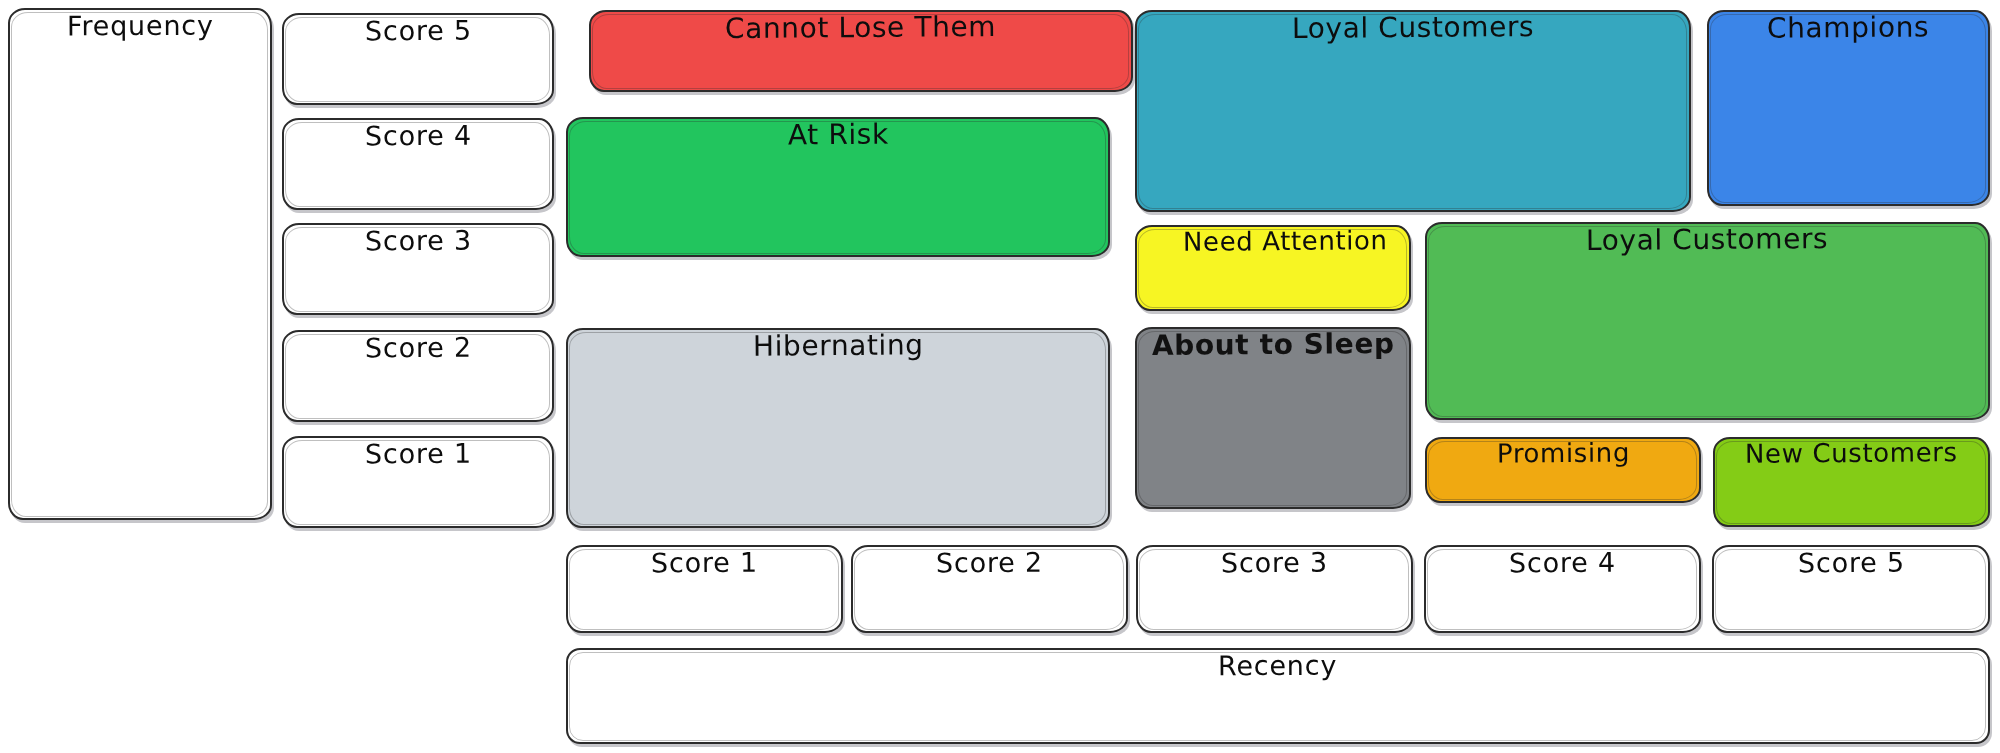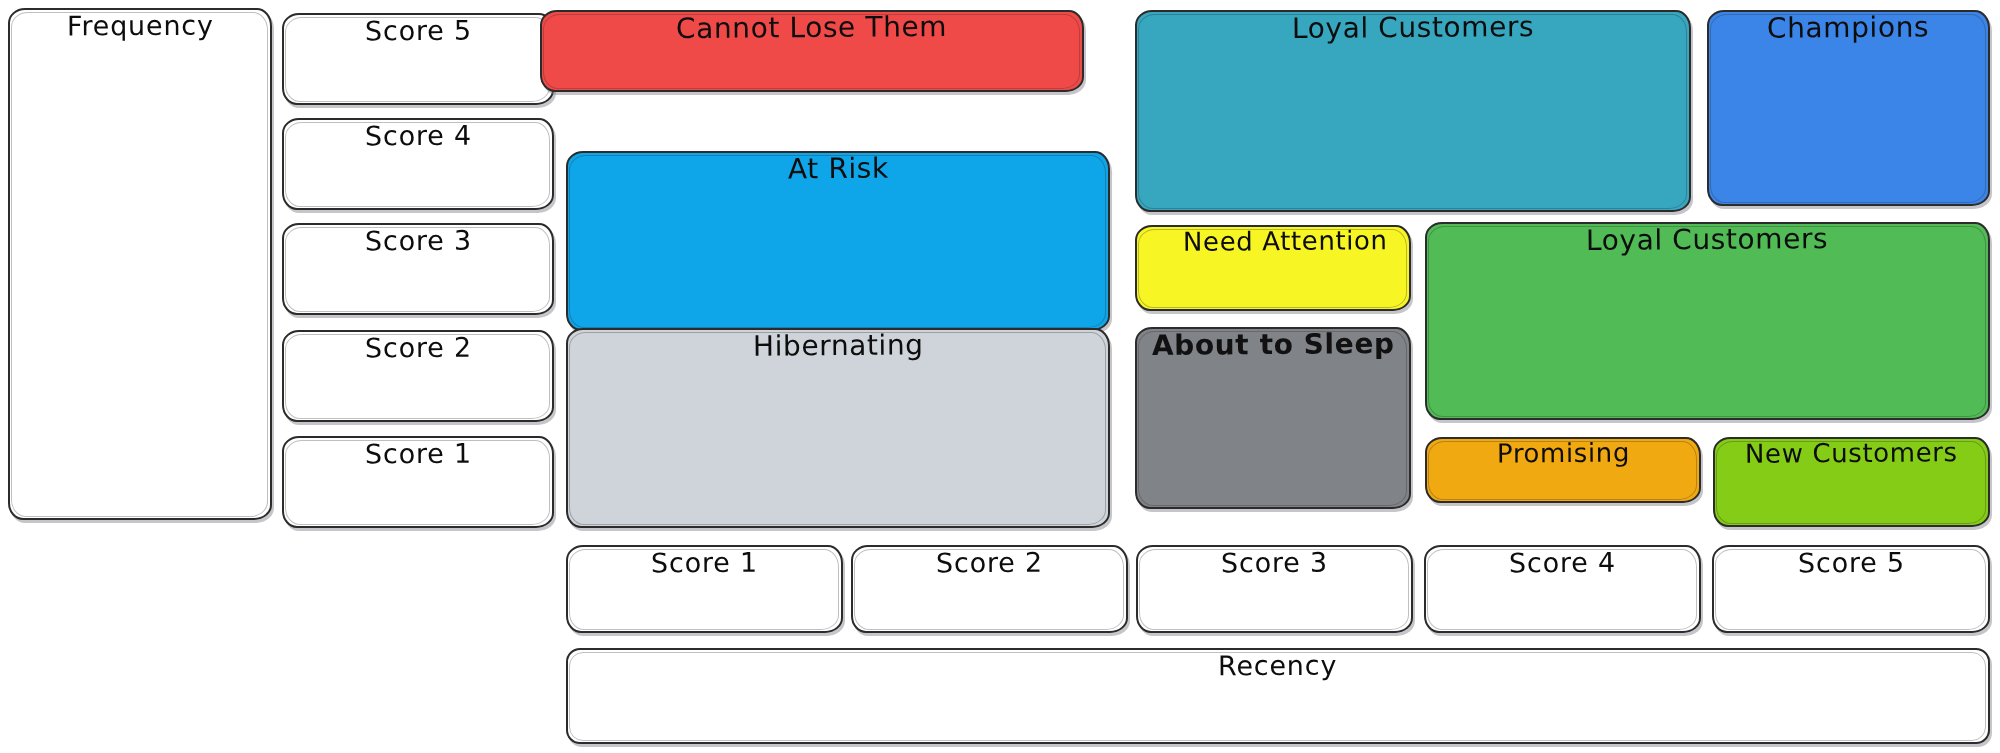--- a/index.html
+++ b/index.html
@@ -101,25 +101,25 @@
   <div class="box score-box" style="left:282px; top:223px; width:272px; height:92px;">
     <span class="lbl">Score 3</span>
   </div>
   <div class="box score-box" style="left:282px; top:330px; width:272px; height:92px;">
     <span class="lbl">Score 2</span>
   </div>
   <div class="box score-box" style="left:282px; top:436px; width:272px; height:92px;">
     <span class="lbl">Score 1</span>
   </div>
 
-  <div class="box seg" style="left:540px; top:10px; width:544px; height:82px; background:#ef4a48;">
+  <div class="box seg" style="left:589px; top:10px; width:544px; height:82px; background:#ef4a48;">
     <span class="lbl">Cannot Lose Them</span>
   </div>
 
-  <div class="box seg" style="left:566px; top:117px; width:544px; height:180px; background:#0ea5e9;margin-top:34px;">
+  <div class="box seg" style="left:566px; top:117px; width:544px; height:140px; background:#22c55e;">
     <span class="lbl">At Risk</span>
   </div>
 
   <div class="box seg" style="left:566px; top:328px; width:544px; height:200px; background:#ced4da;">
     <span class="lbl">Hibernating</span>
   </div>
 
   <div class="box seg" style="left:1135px; top:10px; width:556px; height:202px; background:#36a7bf;">
     <span class="lbl">Loyal Customers</span>
   </div>

